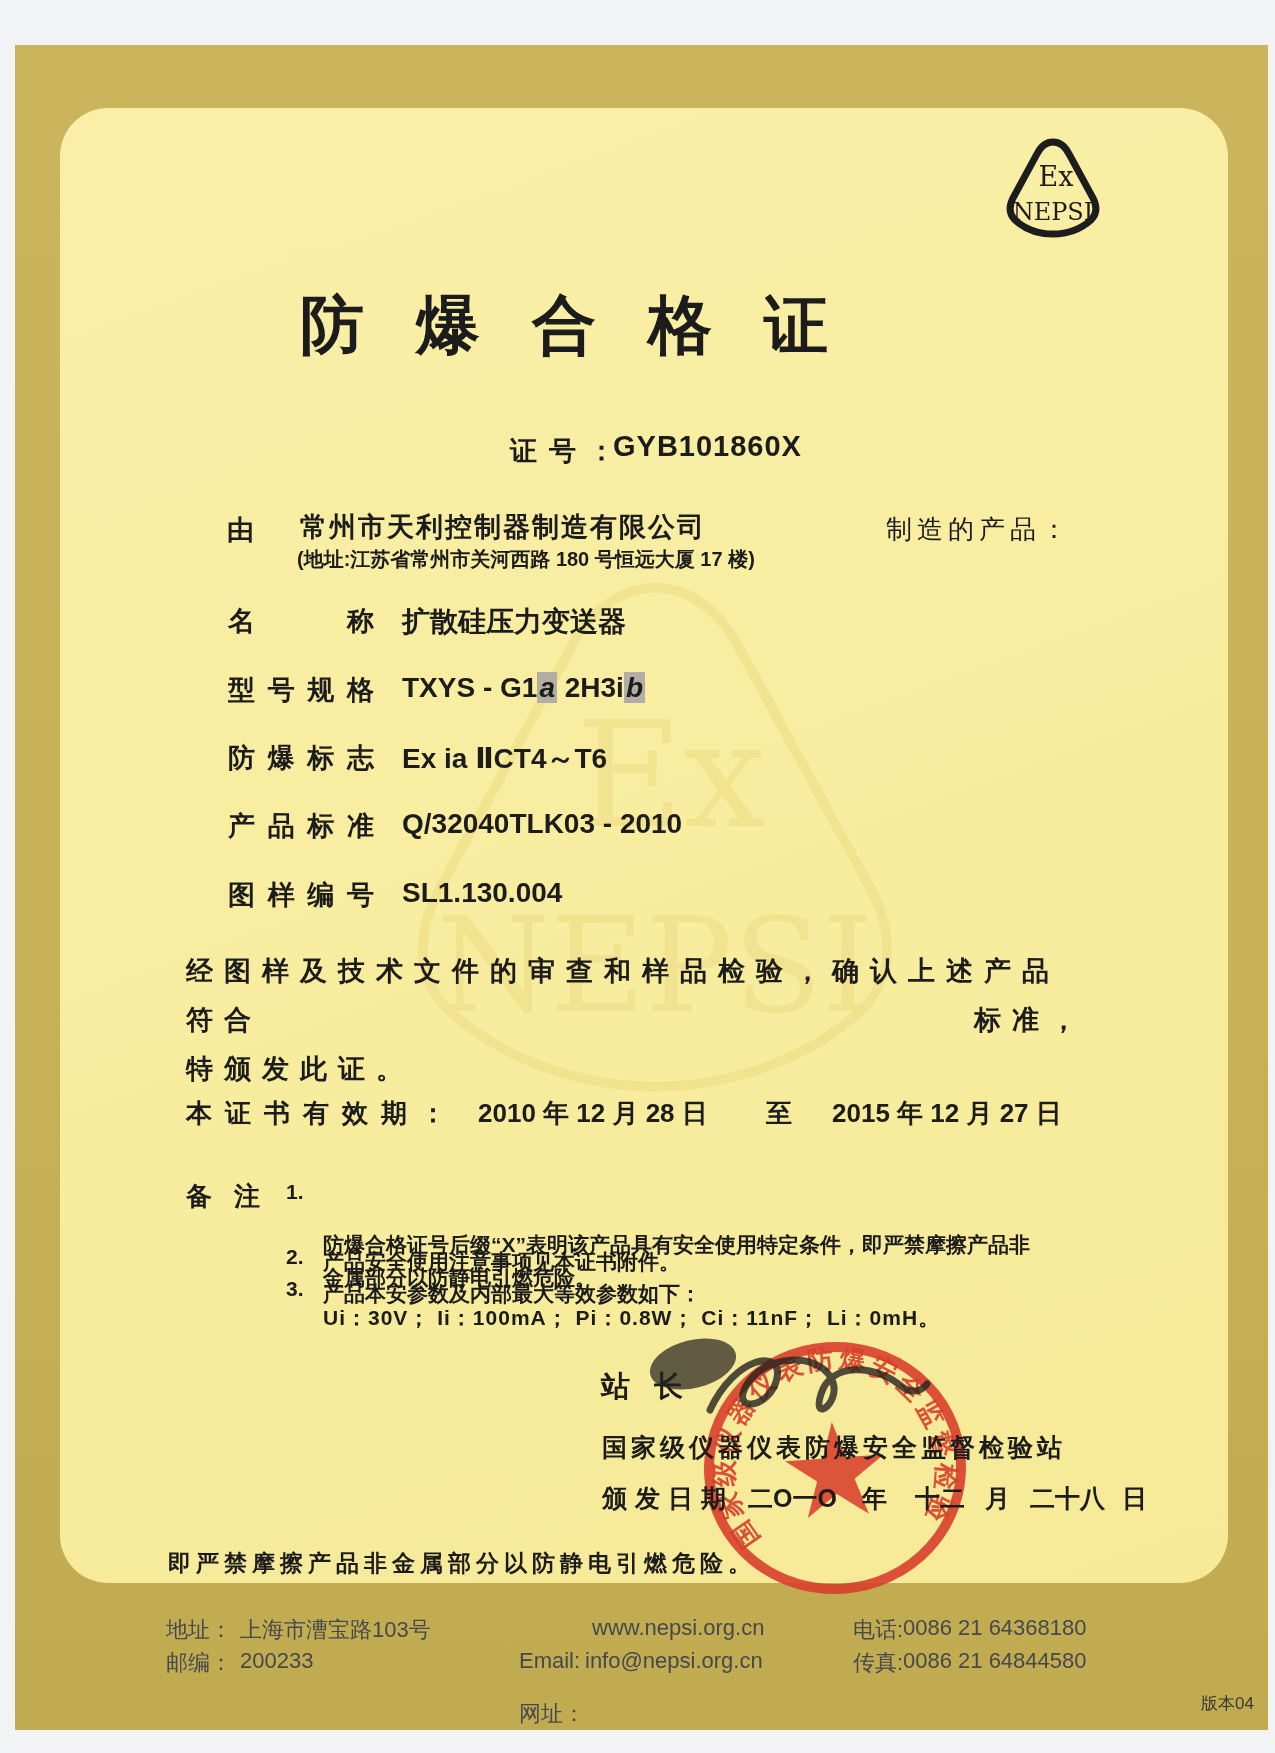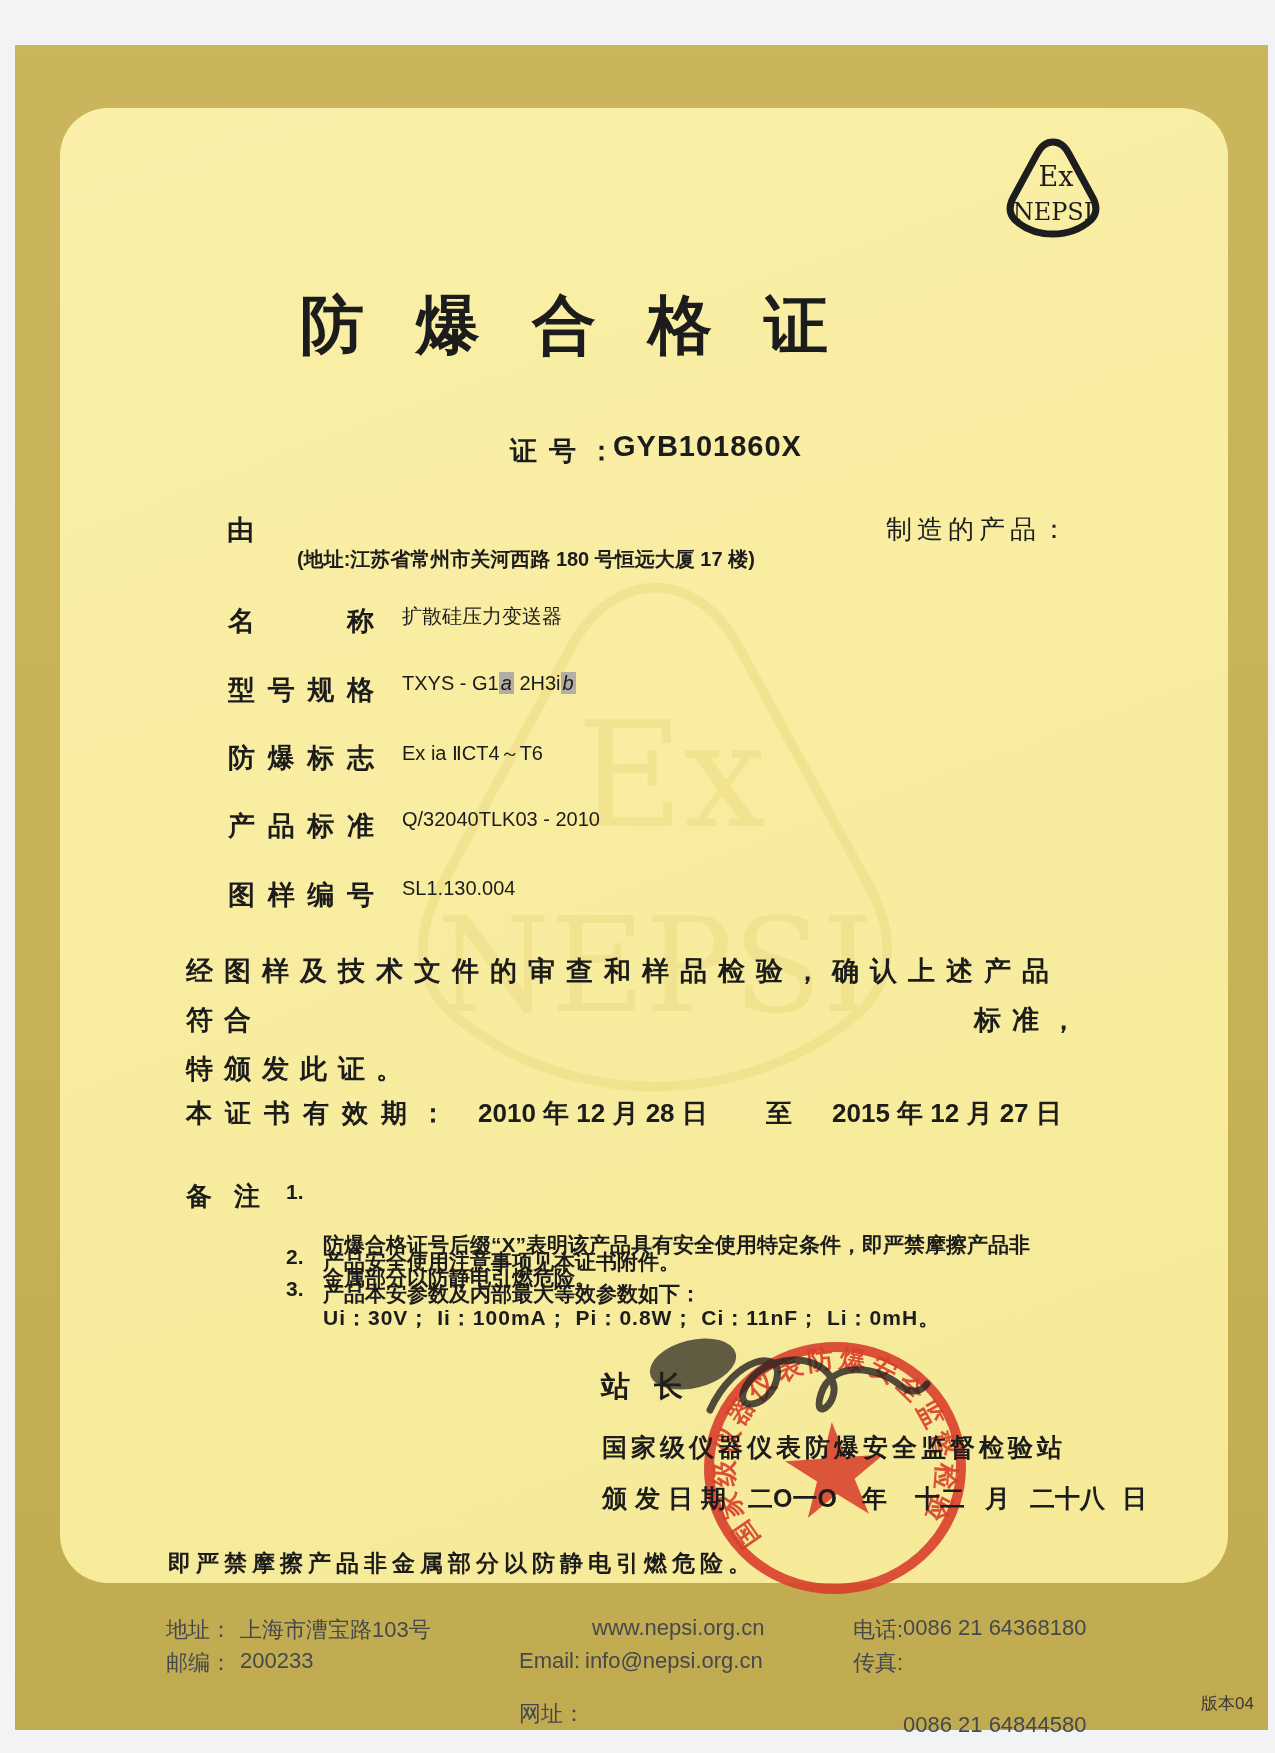--- a/index.html
+++ b/index.html
@@ -25,21 +25,21 @@
   .title { left:300px; top:282px; font-size:64px; font-weight:bold; letter-spacing:52px; }
   .certno-l { left:510px; top:433px; font-size:27px; font-weight:bold; letter-spacing:12px; }
   .certno-v { left:613px; top:430px; font-size:29px; font-weight:bold; letter-spacing:1px; }
   .by      { left:227px; top:512px; font-size:27px; font-weight:bold; }
   .company { left:300px; top:509px; font-size:27px; font-weight:bold; letter-spacing:2px; }
   .prod    { left:886px; top:512px; font-size:26px; font-weight:normal; letter-spacing:5px; }
   .caddr   { left:297px; top:546px; font-size:20px; font-weight:bold; }
   .frow { position:absolute; left:0; top:0; width:1275px; z-index:3; }
   .flabel { position:absolute; left:228px; width:146px; font-size:27px; font-weight:bold;
             text-align:justify; text-align-last:justify; }
-  .fvalue { position:absolute; left:402px; font-size:20px; font-weight:normal; white-space:pre; }
+  .fvalue { position:absolute; left:402px; font-size:28px; font-weight:bold; white-space:pre; }
   .hl { background:#b3aea5; font-style:italic; padding:0 2px; }
   .stl  { font-size:27px; font-weight:bold; letter-spacing:11px; }
   .vld  { font-size:26px; font-weight:bold; }
   .rmk-label { left:186px; top:1179px; font-size:26px; font-weight:bold; letter-spacing:22px; }
   .rmk-no   { position:absolute; font-size:21px; font-weight:bold; z-index:3; }
   .rmk-text { position:absolute; left:323px; width:712px; font-size:21px; font-weight:bold;
               line-height:33px; white-space:normal; z-index:3; }
   .params { left:323px; top:1304px; font-size:21px; font-weight:bold; letter-spacing:1px; }
   .director { left:601px; top:1367px; font-size:29px; font-weight:bold; letter-spacing:24px; z-index:5; }
   .org     { left:602px; top:1431px; font-size:25px; font-weight:bold; letter-spacing:4px; z-index:5; }
@@ -69,20 +69,21 @@
     <text x="66" y="50" text-anchor="middle" font-family="DejaVu Serif, serif" font-size="27" fill="#1d1d1d">Ex</text>
     <text x="63" y="84" text-anchor="middle" font-family="DejaVu Serif, serif" font-size="24" fill="#1d1d1d">NEPSI</text>
   </svg>
 
   <div class="abs title">防爆合格证</div>
 
   <span class="abs certno-l">证号：</span>
   <span class="abs certno-v">GYB101860X</span>
 
   <span class="abs by">由</span>
+  <span class="abs company">常州市天利控制器制造有限公司</span>
   <span class="abs prod">制造的产品：</span>
   <span class="abs caddr">(地址:江苏省常州市关河西路 180 号恒远大厦 17 楼)</span>
 
   <div class="frow" style="top:603px">
     <span class="flabel">名称</span>
     <span class="fvalue">扩散硅压力变送器</span>
   </div>
   <div class="frow" style="top:672px">
     <span class="flabel">型号规格</span>
     <span class="fvalue"><span>TXYS - G1</span><span class="hl">a</span><span> 2H3i</span><span class="hl">b</span></span>
@@ -151,16 +152,16 @@
   <span class="abs foot" style="left:240px; top:1615px">上海市漕宝路103号</span>
   <span class="abs foot" style="left:166px; top:1648px">邮编：</span>
   <span class="abs foot" style="left:240px; top:1648px">200233</span>
   <span class="abs foot" style="left:519px; top:1699px">网址：</span>
   <span class="abs foot" style="left:592px; top:1615px">www.nepsi.org.cn</span>
   <span class="abs foot" style="left:519px; top:1648px">Email:</span>
   <span class="abs foot" style="left:585px; top:1648px">info@nepsi.org.cn</span>
   <span class="abs foot" style="left:853px; top:1615px">电话:</span>
   <span class="abs foot" style="left:903px; top:1615px">0086 21 64368180</span>
   <span class="abs foot" style="left:853px; top:1648px">传真:</span>
-  <span class="abs foot" style="left:903px; top:1712px">0086 21 64844580</span>
+  <span class="abs foot" style="left:903px; top:1648px">0086 21 64844580</span>
 
   <span class="abs version">版本04</span>
 </div>
 
 </body></html>

